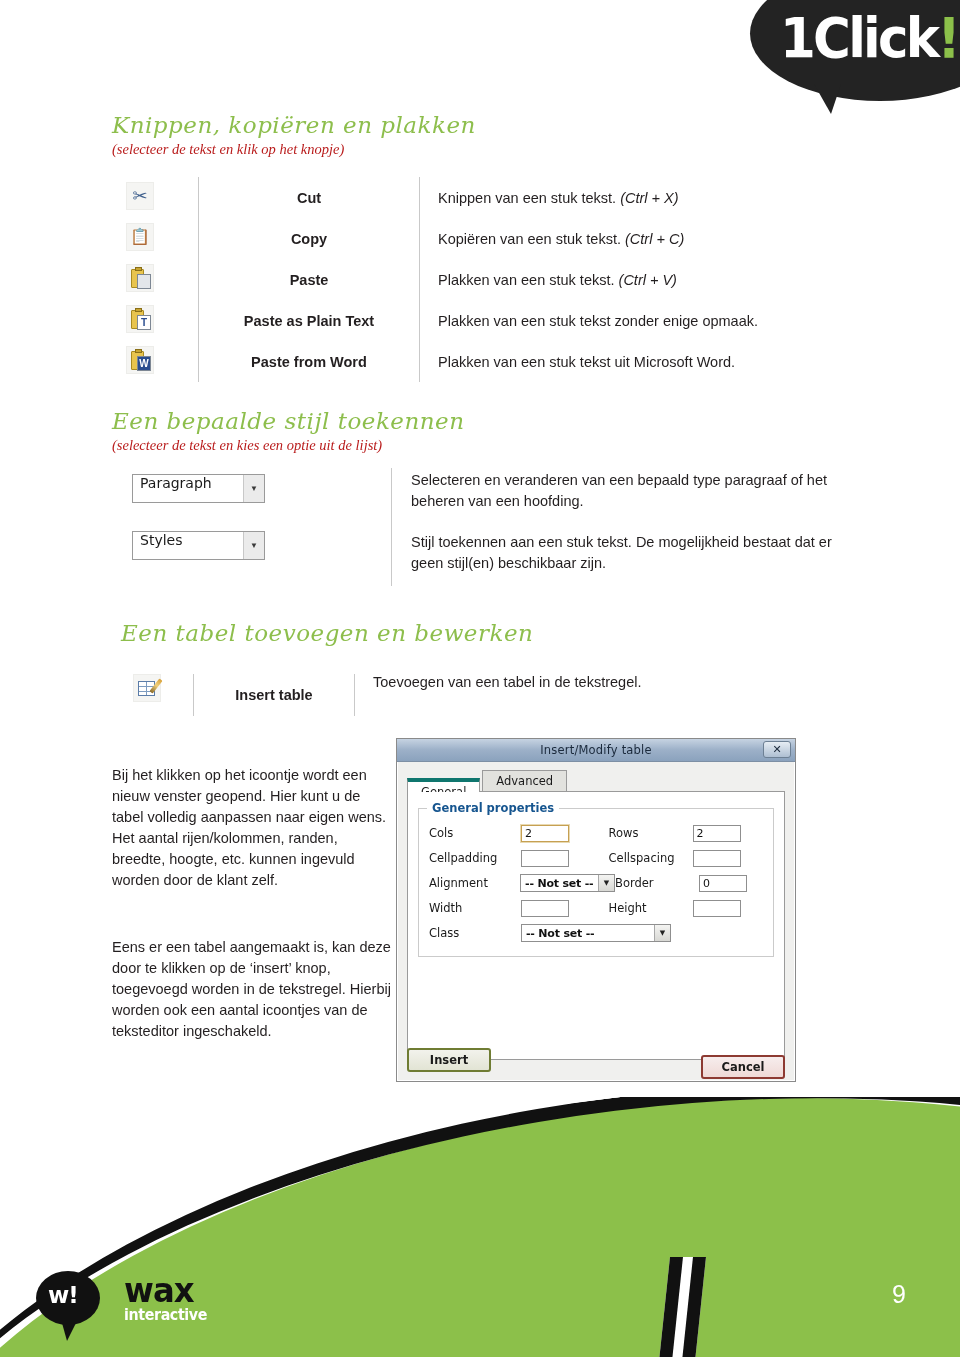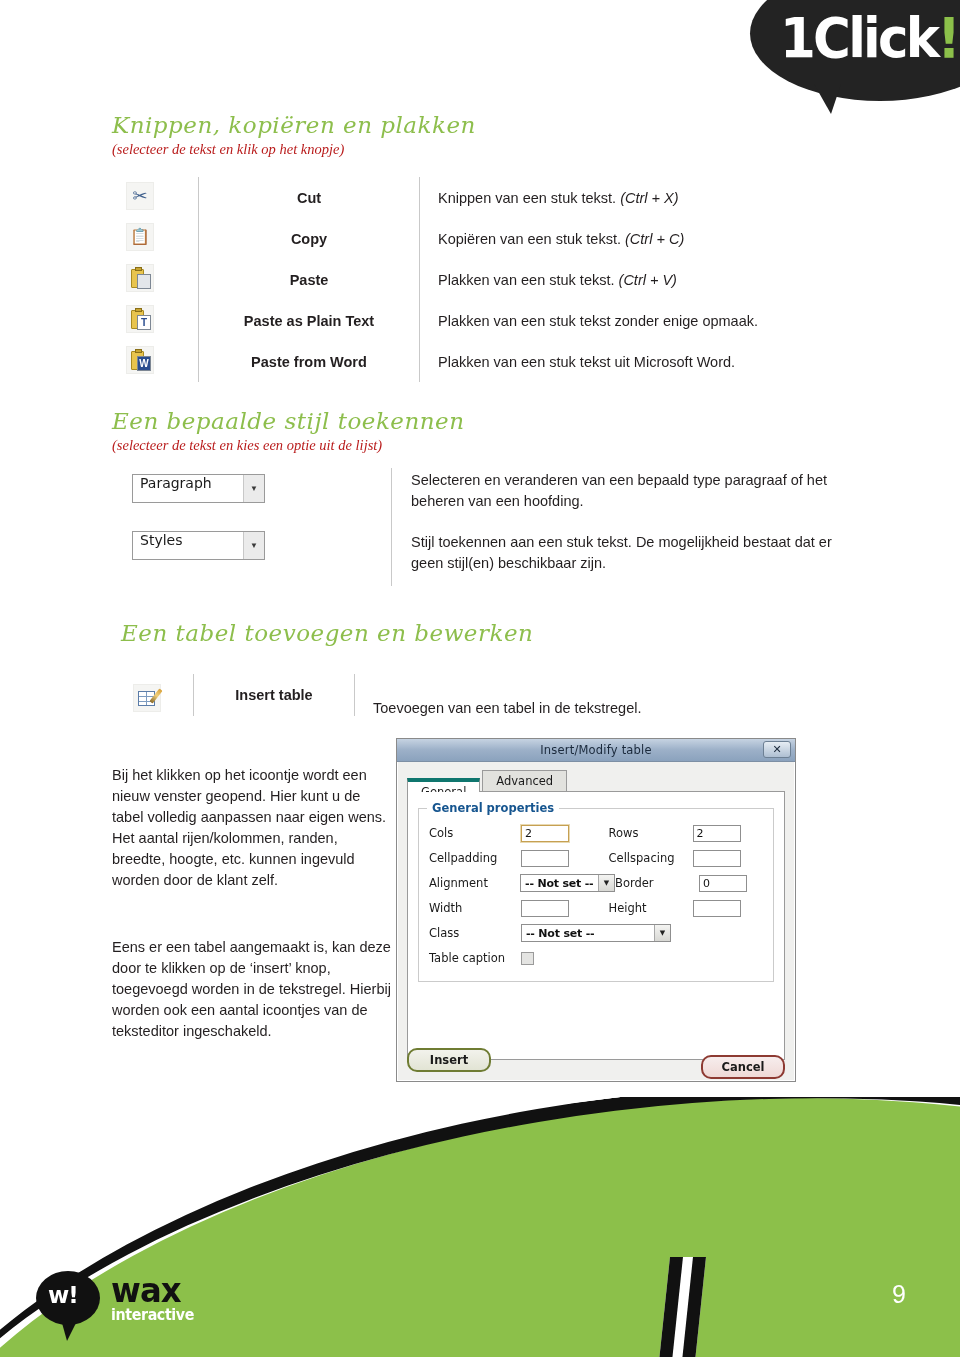--- a/index.html
+++ b/index.html
@@ -238,21 +238,21 @@
   #sec-table {
     position: absolute;
     top: 620px;
     left: 112px;
     width: 760px;
     margin-left: 9px;
   }
   #table-row {
     margin-top: 28px;
     display: flex;
-    align-items: flex-end;
+    align-items: flex-start;
     height: 42px;
   }
   #table-row .ti-icon-wrap {
     width: 72px;
     padding-left: 12px;
     box-sizing: border-box;
   }
   #table-row .ti-label {
     width: 160px;
     text-align: center;
@@ -482,21 +482,21 @@
     align-items: center;
   }
   .dlg-btn {
     height: 24px;
     min-width: 84px;
     padding: 8px 16px;
     font-size: 11.5px;
     font-weight: bold;
     font-family: "DejaVu Sans", sans-serif;
     box-sizing: border-box;
-    border-radius: 10px;
+    border-radius: 3px;
     display: flex;
     align-items: center;
     justify-content: center;
     color: #1a1a1a;
   }
   #btn-insert {
     background: linear-gradient(180deg,#f2f2ec 0%, #e2e4d4 100%);
     border: 2px solid #6f7c33;
   }
   #btn-cancel {
@@ -577,21 +577,21 @@
     top: 13px;
     left: 12px;
     color: #ffffff;
     font-family: "DejaVu Sans", sans-serif;
     font-weight: bold;
     font-size: 23px;
     line-height: 1;
     letter-spacing: -1px;
   }
   #wax-text {
-    margin-left: 11px;
+    margin-left: 24px;
     line-height: 1;
   }
   #wax-name {
     font-family: "DejaVu Sans", sans-serif;
     font-weight: bold;
     font-size: 34px;
     color: #111111;
     letter-spacing: -1px;
     display: block;
     transform: scaleX(0.95);
@@ -771,26 +771,20 @@
           <div class="frow">
             <div class="fcell">
               <span class="flabel">Class</span>
               <span class="fselect" id="sel-class">
                 <span class="val">-- Not set --</span>
                 <span class="arrow">▼</span>
               </span>
             </div>
           </div>
 
-          <div class="frow">
-            <div class="fcell">
-              <span class="flabel">Table caption</span>
-              <span class="fcheck"></span>
-            </div>
-          </div>
         </div>
       </div>
       <div id="dialog-footer">
         <div class="dlg-btn" id="btn-insert">Insert</div>
         <div class="dlg-btn" id="btn-cancel">Cancel</div>
       </div>
     </div>
   </div>
 
 </div>

